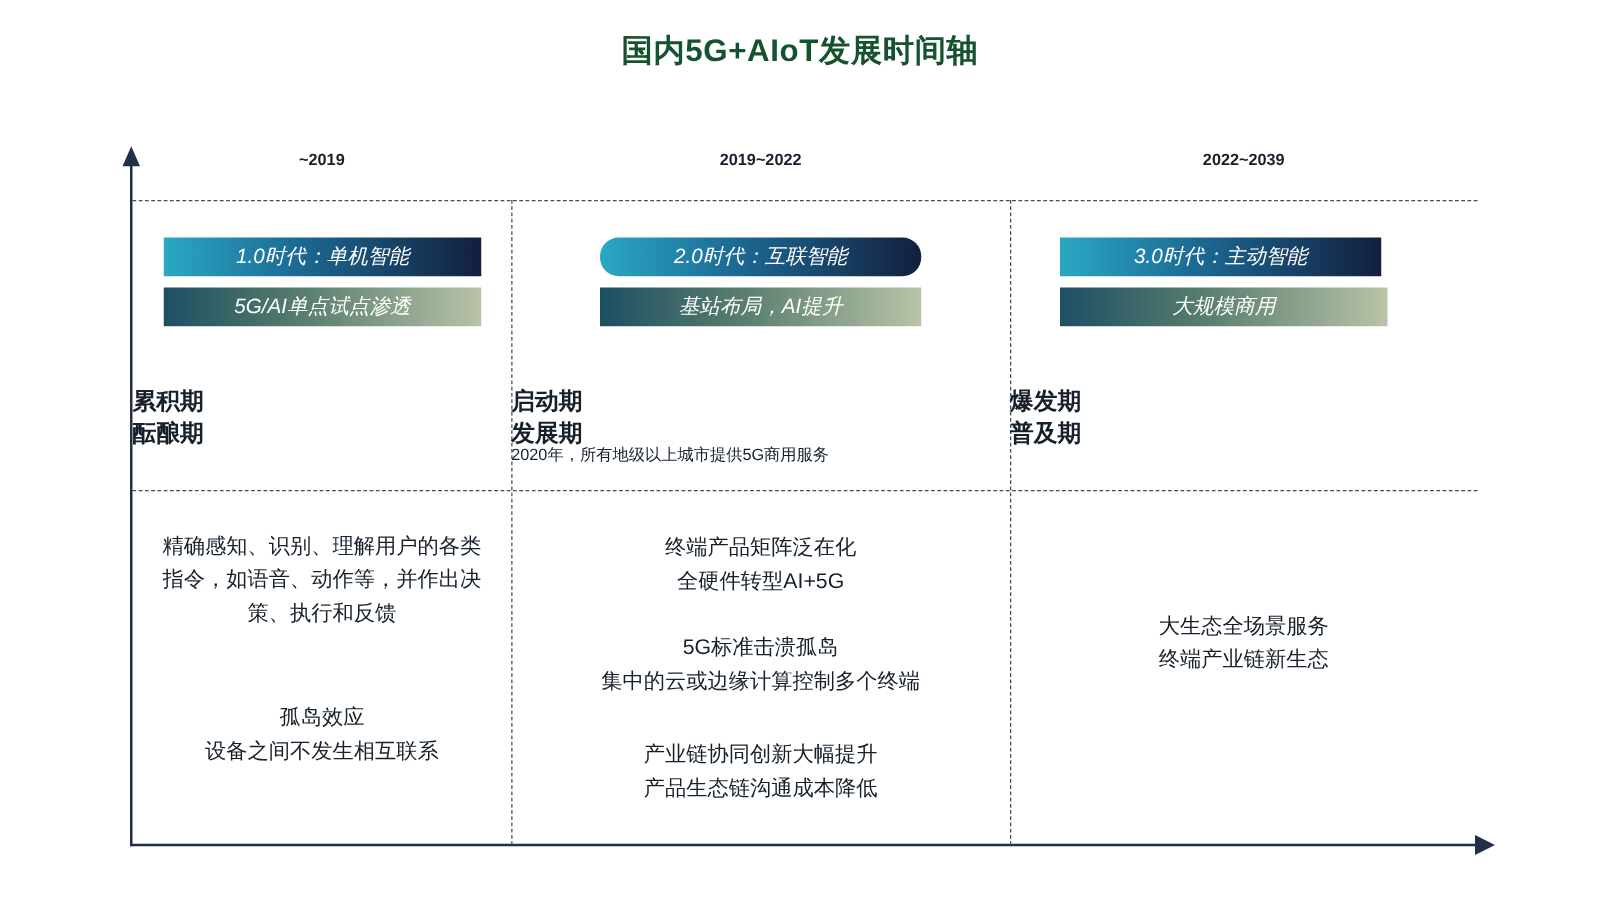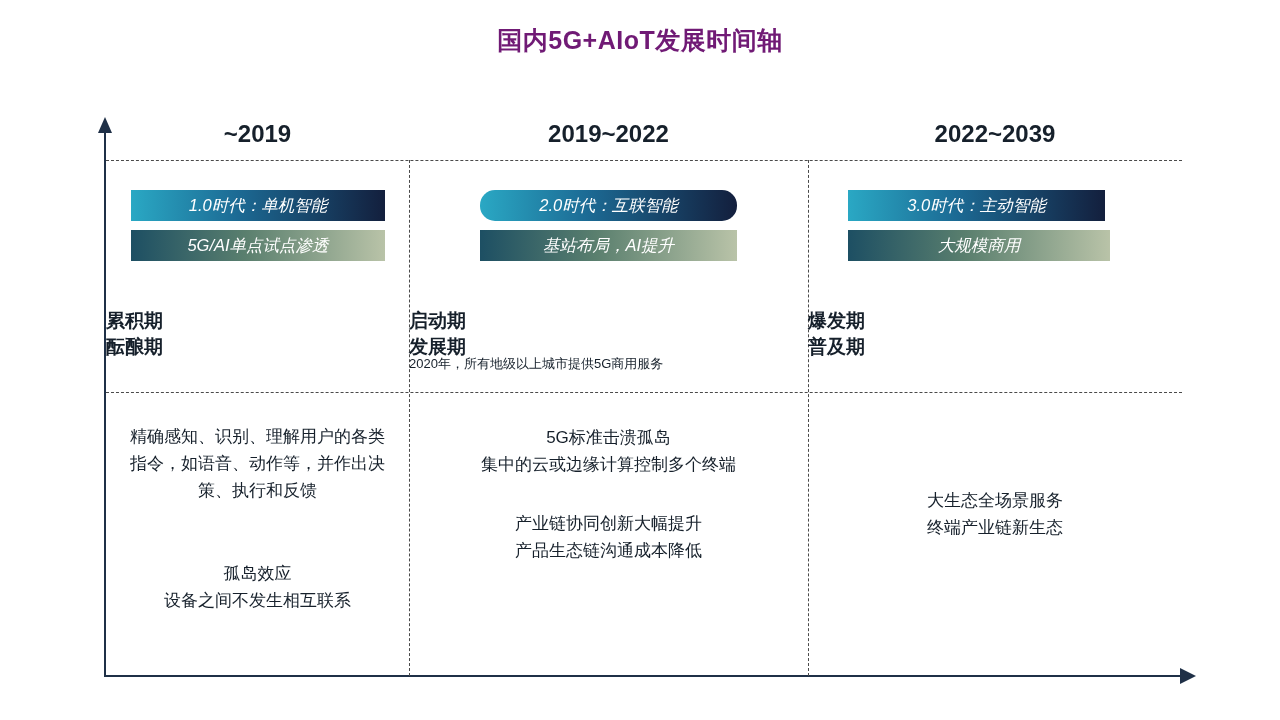--- a/index.html
+++ b/index.html
@@ -18,21 +18,21 @@
 
   .title {
     position: absolute;
     top: 24px;
     left: 0;
     width: 1280px;
     text-align: center;
     font-size: 25px;
     font-weight: bold;
     letter-spacing: 0.5px;
-    color: #701a75;
+    color: #14532d;
   }
 
   
   .axis-v {
     position: absolute;
     left: 104px;
     top: 132px;
     width: 2px;
     height: 545px;
     background: #1f3047;
@@ -84,21 +84,21 @@
     border-left: 1px dashed #4a4a4a;
     width: 0;
   }
   .vline.v1 { left: 409px; }
   .vline.v2 { left: 808px; }
 
   .period {
     position: absolute;
     top: 120px;
     text-align: center;
-    font-size: 24px;
+    font-size: 13px;
     font-weight: bold;
     color: #16202b;
   }
   .period.p1 { left: 106px; width: 303px; }
   .period.p2 { left: 409px; width: 399px; }
   .period.p3 { left: 808px; width: 374px; }
 
   
   .bar {
     position: absolute;
@@ -218,20 +218,24 @@
     <p>指令，如语音、动作等，并作出决</p>
     <p>策、执行和反馈</p>
   </div>
   <div class="block" style="margin-top:56px;">
     <p>孤岛效应</p>
     <p>设备之间不发生相互联系</p>
   </div>
 </div>
 
 <div class="desc d2">
+  <div class="block">
+    <p>终端产品矩阵泛在化</p>
+    <p>全硬件转型AI+5G</p>
+  </div>
   <div class="block" style="">
     <p>5G标准击溃孤岛</p>
     <p>集中的云或边缘计算控制多个终端</p>
   </div>
   <div class="block" style="margin-top:32px;">
     <p>产业链协同创新大幅提升</p>
     <p>产品生态链沟通成本降低</p>
   </div>
 </div>
 

